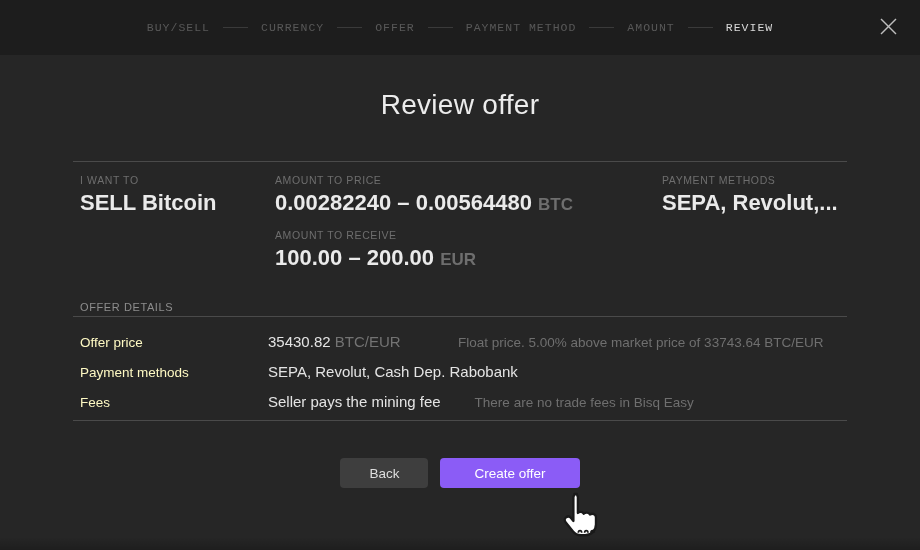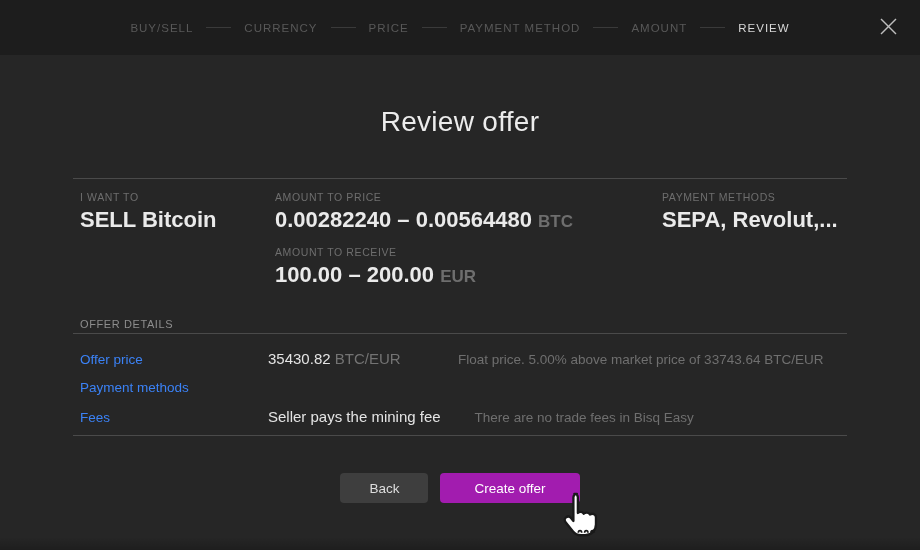--- a/index.html
+++ b/index.html
@@ -21,20 +21,21 @@
     justify-content: center;
     position: relative;
   }
   .stepper { display: flex; align-items: center; }
   .step {
     font-size: 11.5px;
     letter-spacing: 1px;
     color: #585858;
     cursor: default;
     white-space: nowrap;
+    font-family: Liberation Mono, monospace;
   }
   .step.active { color: #d8d8d8; }
   .step-dash {
     width: 25px;
     height: 0;
     border-top: 1px solid #3a3a3a;
     margin: 0 13px;
   }
   .close-btn {
     position: absolute;
@@ -45,21 +46,21 @@
     display: flex; align-items: center; justify-content: center;
     background: transparent; border: none; cursor: pointer;
   }
 
   
   .page-title {
     text-align: center;
     font-size: 28px;
     font-weight: 400;
     color: #ececec;
-    margin-top: 51px;
+    margin-top: 34px;
     letter-spacing: 0.3px;
   }
 
   
   .content { margin: 0 73px; }
   .sep {
     border: none;
     border-top: 1px solid #4a4a4a;
     height: 0;
   }
@@ -104,21 +105,21 @@
   .detail-rows { padding: 9px 0 0 7px; }
   .detail-row {
     display: flex;
     align-items: baseline;
     padding: 6.5px 0;
   }
   .detail-label {
     width: 188px;
     flex: none;
     font-size: 13.5px;
-    color: #3b82f6;
+    color: #fef9c3;
   }
   .detail-value {
     min-width: 190px;
     font-size: 15px;
     color: #e4e4e4;
     white-space: nowrap;
     padding-right: 34px;
   }
   .detail-value .suffix { color: #737373; }
   .detail-note {
@@ -142,21 +143,21 @@
     font-family: "Liberation Sans", sans-serif;
     font-size: 13.5px;
     cursor: pointer;
   }
   .btn-back {
     background: #3e3e3e;
     color: #dedede;
     padding: 0 29px;
   }
   .btn-create {
-    background: #a21caf;
+    background: #8b5cf6;
     color: #ffffff;
     padding: 0 34px;
   }
 
   
   .hand-cursor {
     position: absolute;
     left: 562px;
     top: 492px;
     pointer-events: none;
@@ -173,21 +174,21 @@
 </style>
 </head>
 <body>
 
 <div class="topbar">
   <div class="stepper">
     <span class="step">BUY/SELL</span>
     <span class="step-dash"></span>
     <span class="step">CURRENCY</span>
     <span class="step-dash"></span>
-    <span class="step">PRICE</span>
+    <span class="step">OFFER</span>
     <span class="step-dash"></span>
     <span class="step">PAYMENT METHOD</span>
     <span class="step-dash"></span>
     <span class="step">AMOUNT</span>
     <span class="step-dash"></span>
     <span class="step active">REVIEW</span>
   </div>
   <button class="close-btn">
     <span>
       <svg width="19" height="19" viewBox="0 0 19 19">
@@ -228,20 +229,21 @@
   <hr class="sep">
 
   <div class="detail-rows">
     <div class="detail-row">
       <div class="detail-label">Offer price</div>
       <div class="detail-value"><span>35430.82</span><span class="suffix"> BTC/EUR</span></div>
       <div class="detail-note">Float price. 5.00% above market price of 33743.64 BTC/EUR</div>
     </div>
     <div class="detail-row">
       <div class="detail-label">Payment methods</div>
+      <div class="detail-value"><span>SEPA, Revolut, Cash Dep. Rabobank</span><span class="suffix"></span></div>
       <div class="detail-note"></div>
     </div>
     <div class="detail-row">
       <div class="detail-label">Fees</div>
       <div class="detail-value"><span>Seller pays the mining fee</span><span class="suffix"></span></div>
       <div class="detail-note">There are no trade fees in Bisq Easy</div>
     </div>
   </div>
 
   <hr class="sep sep-bottom">

